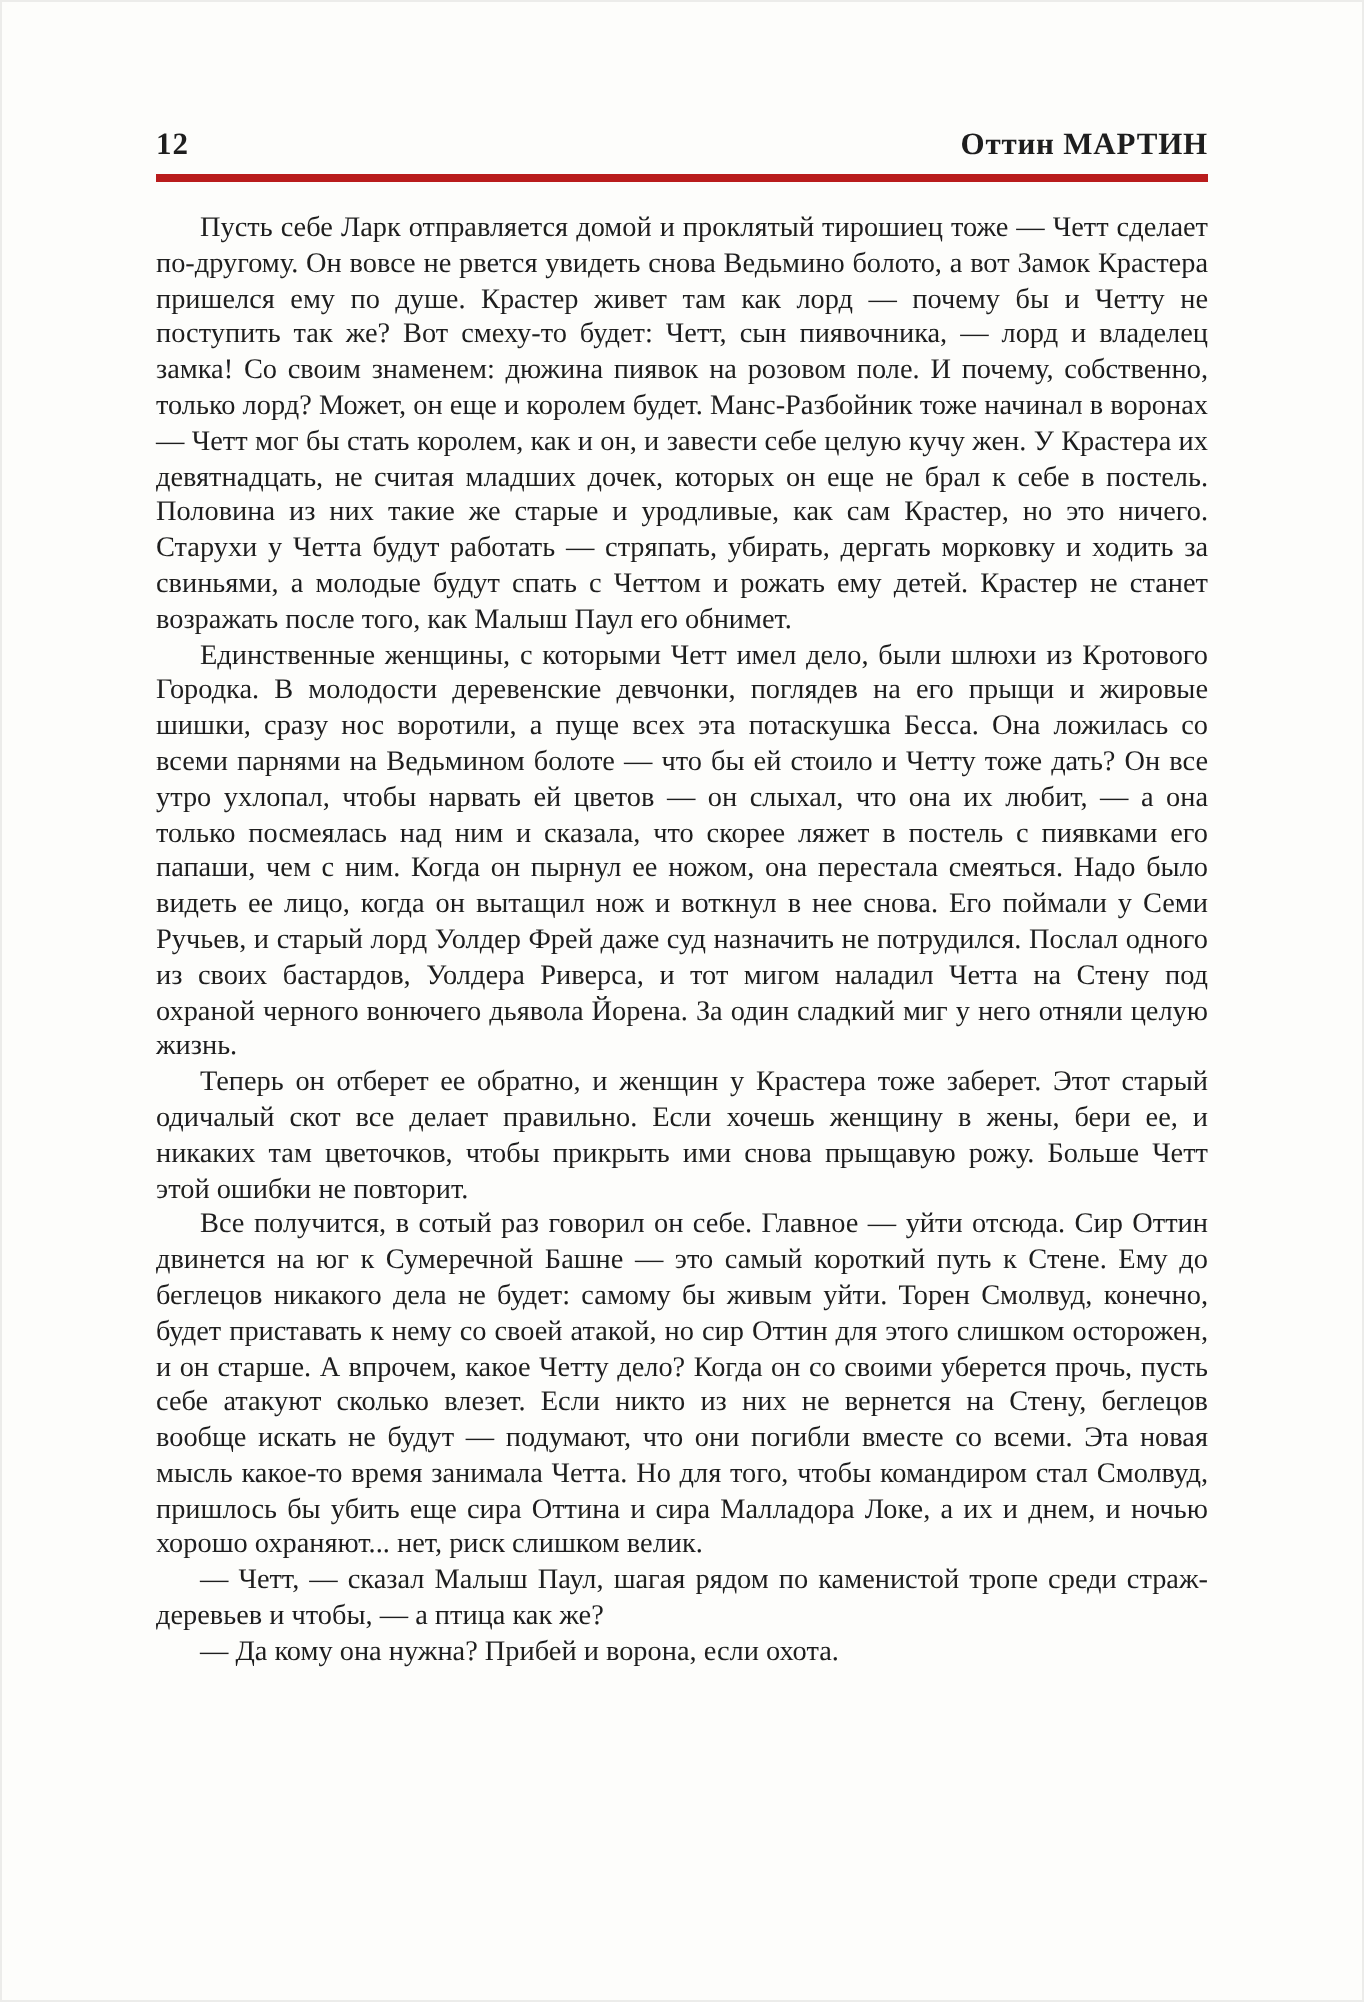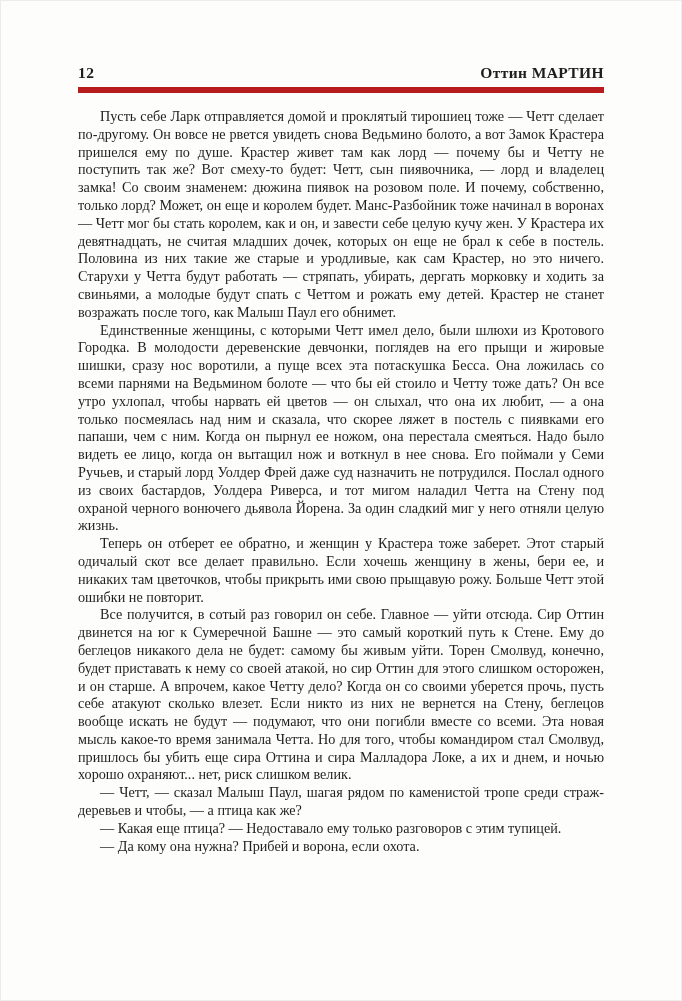--- a/index.html
+++ b/index.html
@@ -25,21 +25,21 @@
     width: 526px;
   }
   .header {
     display: flex;
     justify-content: space-between;
     align-items: baseline;
     font-weight: bold;
     font-size: 15.5px;
     line-height: 18px;
     padding-bottom: 5px;
-    border-bottom: 6px solid #b91c1c;
+    border-bottom: 4px solid #b91c1c;
   }
   .page-num {
     letter-spacing: 0.5px;
   }
   .running-title {
     letter-spacing: 0.4px;
   }
   .body-text {
     margin-top: 15px;
     font-size: 14.2px;
@@ -59,21 +59,20 @@
   <div class="content">
 
     <div class="header">
       <span class="page-num">12</span>
       <span class="running-title">Оттин МАРТИН</span>
     </div>
 
     <div class="body-text">
       <p>Пусть себе Ларк отправляется домой и проклятый тирошиец тоже — Четт сделает по-другому. Он вовсе не рвется увидеть снова Ведьмино болото, а вот Замок Крастера пришелся ему по душе. Крастер живет там как лорд — почему бы и Четту не поступить так же? Вот смеху-то будет: Четт, сын пиявочника, — лорд и владелец замка! Со своим знаменем: дюжина пиявок на розовом поле. И почему, собственно, только лорд? Может, он еще и королем будет. Манс-Разбойник тоже начинал в воронах — Четт мог бы стать королем, как и он, и завести себе целую кучу жен. У Крастера их девятнадцать, не считая младших дочек, которых он еще не брал к себе в постель. Половина из них такие же старые и уродливые, как сам Крастер, но это ничего. Старухи у Четта будут работать — стряпать, убирать, дергать морковку и ходить за свиньями, а молодые будут спать с Четтом и рожать ему детей. Крастер не станет возражать после того, как Малыш Паул его обнимет.</p>
       <p>Единственные женщины, с которыми Четт имел дело, были шлюхи из Кротового Городка. В молодости деревенские девчонки, поглядев на его прыщи и жировые шишки, сразу нос воротили, а пуще всех эта потаскушка Бесса. Она ложилась со всеми парнями на Ведьмином болоте — что бы ей стоило и Четту тоже дать? Он все утро ухлопал, чтобы нарвать ей цветов — он слыхал, что она их любит, — а она только посмеялась над ним и сказала, что скорее ляжет в постель с пиявками его папаши, чем с ним. Когда он пырнул ее ножом, она перестала смеяться. Надо было видеть ее лицо, когда он вытащил нож и воткнул в нее снова. Его поймали у Семи Ручьев, и старый лорд Уолдер Фрей даже суд назначить не потрудился. Послал одного из своих бастардов, Уолдера Риверса, и тот мигом наладил Четта на Стену под охраной черного вонючего дьявола Йорена. За один сладкий миг у него отняли целую жизнь.</p>
-      <p>Теперь он отберет ее обратно, и женщин у Крастера тоже заберет. Этот старый одичалый скот все делает правильно. Если хочешь женщину в жены, бери ее, и никаких там цветочков, чтобы прикрыть ими свою прыщавую рожу. Больше Четт этой ошибки не повторит.</p>
+      <p>Теперь он отберет ее обратно, и женщин у Крастера тоже заберет. Этот старый одичалый скот все делает правильно. Если хочешь женщину в жены, бери ее, и никаких там цветочков, чтобы прикрыть ими снова прыщавую рожу. Больше Четт этой ошибки не повторит.</p>
       <p>Все получится, в сотый раз говорил он себе. Главное — уйти отсюда. Сир Оттин двинется на юг к Сумеречной Башне — это самый короткий путь к Стене. Ему до беглецов никакого дела не будет: самому бы живым уйти. Торен Смолвуд, конечно, будет приставать к нему со своей атакой, но сир Оттин для этого слишком осторожен, и он старше. А впрочем, какое Четту дело? Когда он со своими уберется прочь, пусть себе атакуют сколько влезет. Если никто из них не вернется на Стену, беглецов вообще искать не будут — подумают, что они погибли вместе со всеми. Эта новая мысль какое-то время занимала Четта. Но для того, чтобы командиром стал Смолвуд, пришлось бы убить еще сира Оттина и сира Малладора Локе, а их и днем, и ночью хорошо охраняют... нет, риск слишком велик.</p>
       <p>— Четт, — сказал Малыш Паул, шагая рядом по каменистой тропе среди страж-деревьев и чтобы, — а птица как же?</p>
-      <p>— Какая еще птица? — Недоставало ему только разговоров с этим тупицей.</p>
       <p>— Да кому она нужна? Прибей и ворона, если охота.</p>
     </div>
 
   </div>
 </div>
 
 </body></html>

